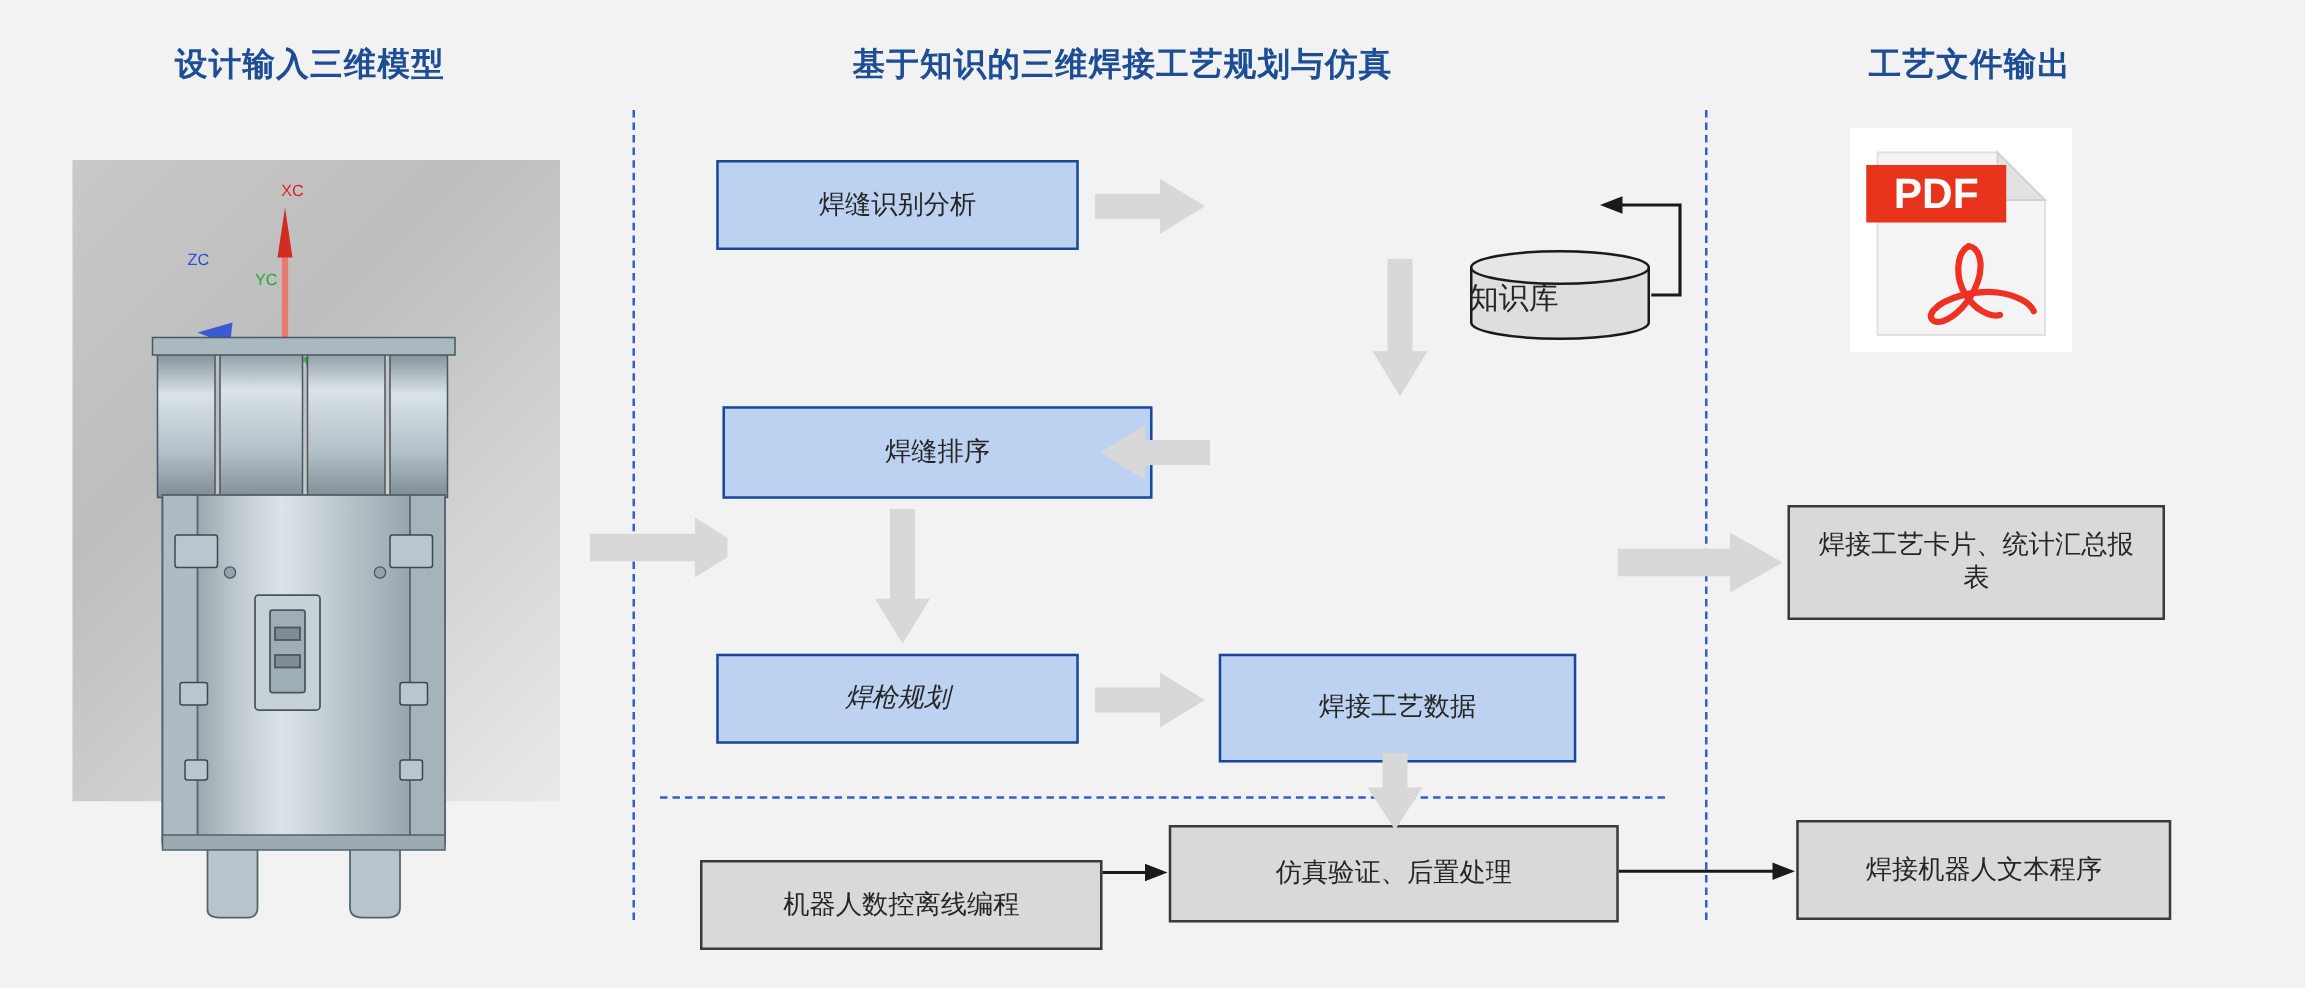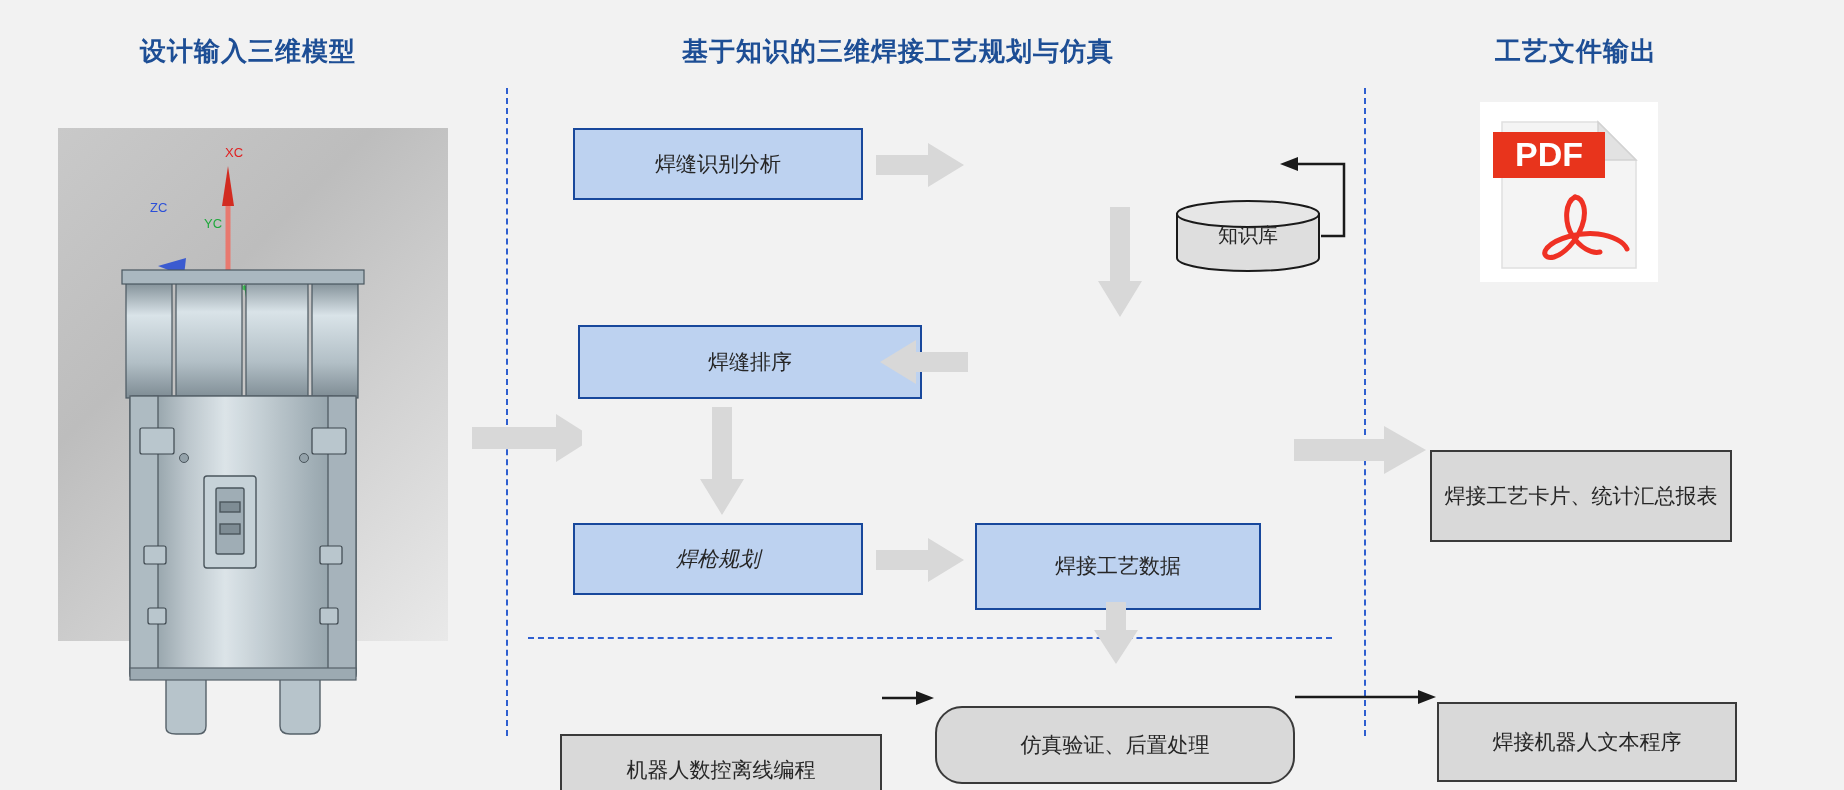--- a/index.html
+++ b/index.html
@@ -49,40 +49,39 @@
   #model-panel .model-svg { position: absolute; inset: 0; }
   .axis-label { font-size: 13px; font-family: "Liberation Sans", sans-serif; }
 
   
   .node {
     position: absolute;
     display: flex; align-items: center; justify-content: center;
     text-align: center;
     font-size: 21px; color: #262626;
     line-height: 1.28;
-    padding: 4px 5px;
+    padding: 4px 16px;
   }
   .node.blue {
     background: #bdd2f0;
     border: 2px solid #18489c;
   }
   .node.grey {
     background: #d9d9d9;
     border: 2px solid #3a3a3a;
-    margin-top: 46px;
   }
 
   
   #kb {
     position: absolute; left: 1175px; top: 200px;
     width: 146px; height: 72px;
   }
   #kb .kb-label {
     position: absolute; left: 0; top: 22px; width: 146px;
-    text-align: center; font-size: 20px; color: #262626;
+    font-size: 24px; color: #262626;
   }
 
   
   .fat-arrow { position: absolute; }
 
   
   #pdf-icon {
     position: absolute; left: 1480px; top: 102px;
     width: 178px; height: 180px;
   }
@@ -183,21 +182,21 @@
 
   <div class="node blue" style="left:578px; top:325px; width:344px; height:74px;">焊缝排序</div>
 
 
   <div class="node blue" style="left:573px; top:523px; width:290px; height:72px;font-style:italic;">焊枪规划</div>
 
   <div class="node blue" style="left:975px; top:523px; width:286px; height:87px;">焊接工艺数据</div>
 
   <div class="node grey" style="left:560px; top:688px; width:322px; height:72px;">机器人数控离线编程</div>
 
-  <div class="node grey" style="left:935px; top:660px; width:360px; height:78px;border-radius:27px;">仿真验证、后置处理</div>
+  <div class="node grey" style="left:935px; top:660px; width:360px; height:78px;">仿真验证、后置处理</div>
 
   <div id="kb">
     <svg viewBox="0 0 146 72" width="146" height="72">
       <path d="M2 14 L2 58 A71 13 0 0 0 144 58 L144 14 Z" fill="#dedede" stroke="#1a1a1a" stroke-width="2"></path>
       <ellipse cx="73" cy="14" rx="71" ry="13" fill="#e6e6e6" stroke="#1a1a1a" stroke-width="2"></ellipse>
     </svg>
     <span class="kb-label">知识库</span>
   </div>
 
   <div id="pdf-icon">

